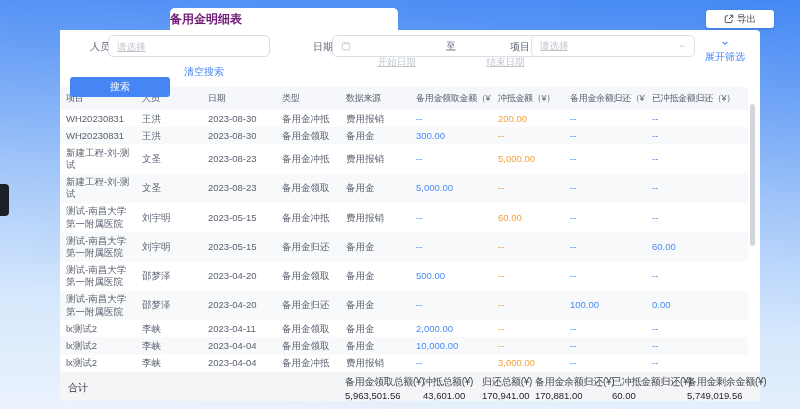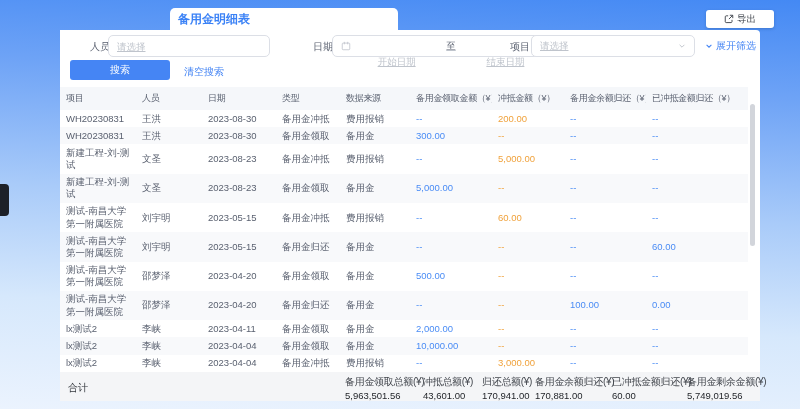--- a/index.html
+++ b/index.html
@@ -2,41 +2,41 @@
 <html><head>
 <meta charset="utf-8">
 <style>
   *{margin:0;padding:0;box-sizing:border-box;}
   html,body{width:800px;height:409px;overflow:hidden;}
   body{font-family:"Liberation Sans","DejaVu Sans",sans-serif;}
   .stage{position:relative;width:800px;height:409px;
     background:linear-gradient(183deg,#4489f4 0%,#6ea3f6 22%,#a9cbf9 50%,#d6e8fc 75%,#ebf3fe 100%);}
   .drawer-handle{position:absolute;left:0;top:184px;width:9px;height:32px;background:#1c2028;border-radius:0 4px 4px 0;cursor:pointer;}
   .tab{position:absolute;left:170px;top:8px;width:228px;height:22px;background:#ffffff;border-radius:5px 5px 0 0;
-    display:flex;align-items:center;padding-left:8px;font-size:12px;font-weight:bold;color:#3b82f6;cursor:pointer;}
+    display:flex;align-items:center;font-size:12px;font-weight:bold;color:#701a75;cursor:pointer;}
   .export-btn{position:absolute;left:706px;top:10px;width:68px;height:18px;background:#ffffff;border:none;border-radius:3px;
     box-shadow:0 1px 3px rgba(20,60,120,.3);display:flex;align-items:center;justify-content:center;gap:3px;
     font-size:9.5px;color:#3a3f47;cursor:pointer;}
   .panel{position:absolute;left:60px;top:30px;width:700px;height:368px;background:#ffffff;border-radius:0 4px 4px 4px;}
   
   .filter-zone{position:relative;height:57px;}
   .flabel{position:absolute;top:10px;font-size:10px;color:#5a6170;}
   .lbl-person{left:30px;} .lbl-date{left:253px;} .lbl-project{left:450px;}
   .box{position:absolute;top:5px;height:22px;border:1px solid #dcdfe6;border-radius:5px;background:#fff;
     display:flex;align-items:center;font-size:9.5px;color:#bfc4cc;text-decoration:underline;}
   .person-box{left:48px;width:162px;}
   .person-box input{border:none;outline:none;width:100%;height:100%;padding:0 8px;font-size:9.5px;color:#333;background:transparent;}
   .person-box input::placeholder{color:#bfc4cc;}
   .daterange-box{left:272px;width:228px;padding:0 8px;}
   .daterange-box .ph{flex:1;text-align:center;color:#bfc4cc;margin-top:33px;}
   .daterange-box .to{color:#5a6170;padding:0 4px;}
   .project-box{left:471px;width:164px;padding:0 8px;justify-content:space-between;cursor:pointer;}
   .expand-link{position:absolute;left:645px;top:9px;display:flex;align-items:center;gap:3px;
-    font-size:10px;color:#4585f4;cursor:pointer;white-space:nowrap;}
-  .search-btn{position:absolute;left:10px;top:30px;width:100px;height:20px;background:#4585f4;border:none;border-radius:3px;
+    font-size:10px;color:#4585f4;cursor:pointer;white-space:nowrap;flex-direction:column;}
+  .search-btn{position:absolute;left:10px;top:47px;width:100px;height:20px;background:#4585f4;border:none;border-radius:3px;
     color:#fff;font-size:10px;cursor:pointer;}
   .clear-link{position:absolute;left:124px;top:35px;font-size:10px;color:#4585f4;cursor:pointer;}
   
   table{width:688px;border-collapse:collapse;table-layout:fixed;}
   col.c1{width:76px;}col.c2{width:66px;}col.c3{width:74px;}col.c4{width:64px;}col.c5{width:70px;}
   col.c6{width:82px;}col.c7{width:72px;}col.c8{width:82px;}col.c9{width:102px;}
   th{background:#f5f7fa;font-weight:normal;color:#5a6170;font-size:9px;text-align:left;
     padding:5px 2px 5px 6px;white-space:nowrap;overflow:hidden;letter-spacing:-.3px;}
   td{font-size:9.5px;color:#5a6170;padding:2.5px 4px 2.5px 6px;line-height:1.28;vertical-align:middle;overflow:hidden;}
   tbody tr:nth-child(even) td{background:#f8f9fb;}

